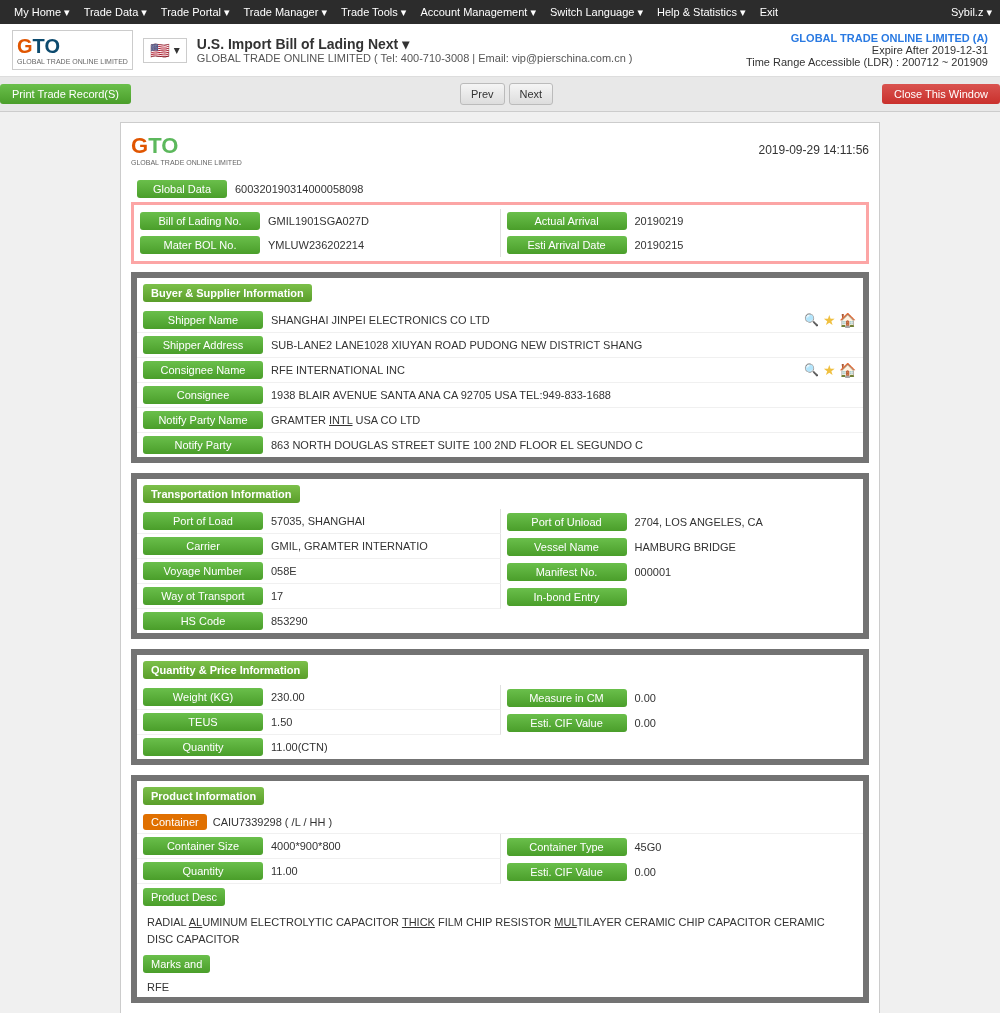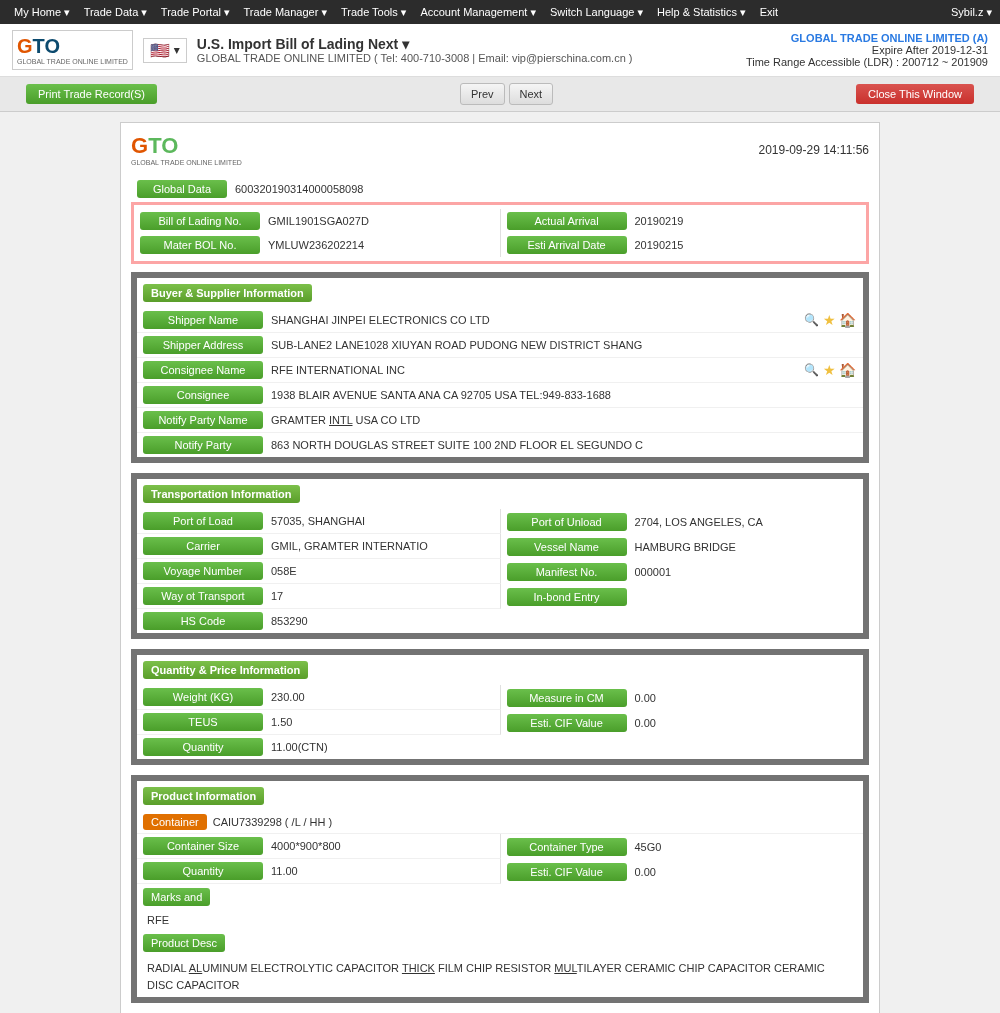--- a/index.html
+++ b/index.html
@@ -20,21 +20,21 @@
     .logo-sub { font-size: 7px; color: #666; text-align: center; }
     .flag-lang { display: flex; align-items: center; gap: 4px; border: 1px solid #ccc; padding: 2px 6px; cursor: pointer; }
     .flag { font-size: 16px; }
     .data-title { font-size: 14px; font-weight: bold; color: #333; }
     .company-info { font-size: 11px; color: #555; }
     .header-right { text-align: right; font-size: 11px; }
     .company-name { color: #2a7ae2; font-weight: bold; }
     .expire-info { color: #333; }
 
     
-    .toolbar { background: #e8e8e8; padding: 6px 26px; display: flex; align-items: center; justify-content: space-between; border-bottom: 1px solid #ccc; }
+    .toolbar { background: #e8e8e8; padding: 6px 0; display: flex; align-items: center; justify-content: space-between; border-bottom: 1px solid #ccc; }
     .btn-green { background: linear-gradient(to bottom, #6abf4b, #4a9e2a); color: #fff; border: none; padding: 4px 12px; border-radius: 3px; cursor: pointer; font-size: 11px; }
     .btn-gray { background: linear-gradient(to bottom, #f5f5f5, #ddd); color: #333; border: 1px solid #bbb; padding: 4px 10px; border-radius: 3px; cursor: pointer; font-size: 11px; }
     .btn-red { background: linear-gradient(to bottom, #d9534f, #c9302c); color: #fff; border: none; padding: 4px 12px; border-radius: 3px; cursor: pointer; font-size: 11px; }
     .nav-btns { display: flex; gap: 4px; }
 
     
     .main-content { padding: 10px; background: #f0f0f0; min-height: 800px; }
     .record-container { background: #fff; border: 1px solid #ccc; max-width: 760px; margin: 0 auto; padding: 10px; }
 
     
@@ -334,29 +334,29 @@
           <div class="label-cell">Quantity</div>
           <div class="value-cell">11.00</div>
         </div>
         <div class="col info-row">
           <div class="label-cell">Esti. CIF Value</div>
           <div class="value-cell">0.00</div>
         </div>
       </div>
 
       <div>
-        <span class="marks-label">Marks and</span>
-        <div class="marks-value">RFE</div>
-      </div>
-
-      <div>
         <span class="product-desc-label">Product Desc</span>
         <div class="product-desc-text">
           RADIAL <span class="underline-bold">AL</span>UMINUM ELECTROLYTIC CAPACITOR <span class="underline-bold">THICK</span> FILM CHIP RESISTOR <span class="underline-bold">MUL</span>TILAYER CERAMIC CHIP CAPACITOR CERAMIC DISC CAPACITOR
         </div>
+      </div>
+
+      <div>
+        <span class="marks-label">Marks and</span>
+        <div class="marks-value">RFE</div>
       </div>
     </div>
 
     <div class="record-footer">
       <span>U.S. Import Bill of Lading Data</span>
       <span>1 / 1</span>
       <span>600320190314000058098</span>
     </div>
 
   </div>

